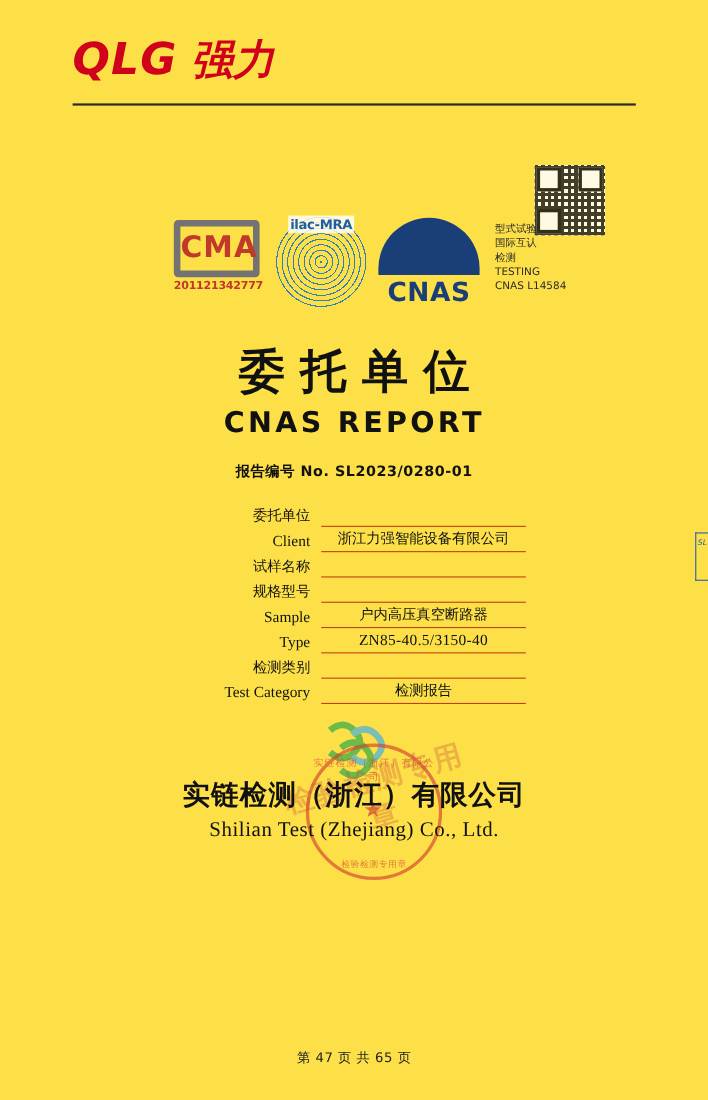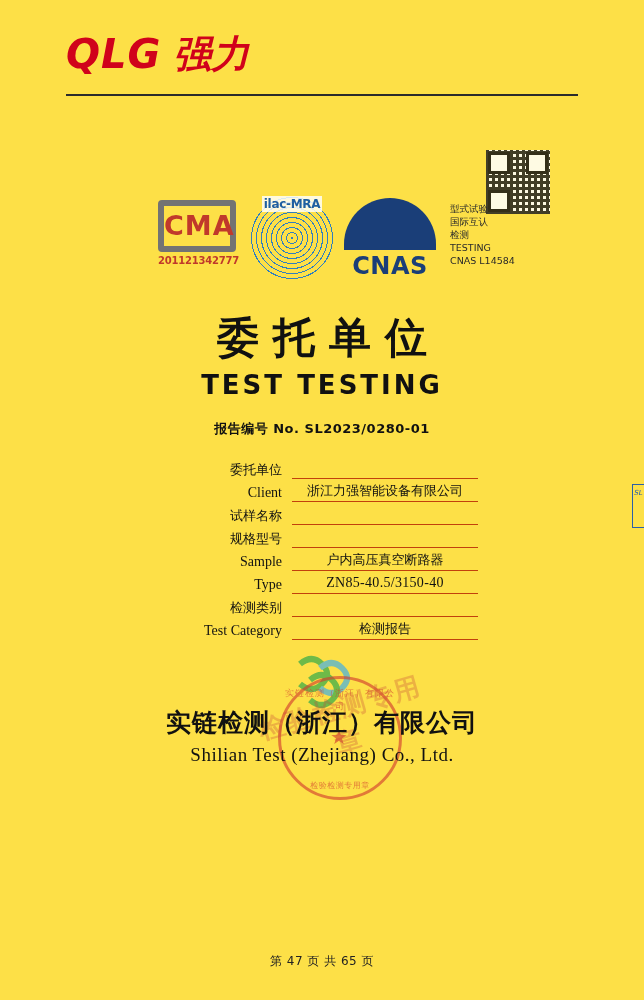--- a/index.html
+++ b/index.html
@@ -429,21 +429,21 @@
     <div class="cnas-info">
       <div>型式试验</div>
       <div>国际互认</div>
       <div>检测</div>
       <div>TESTING</div>
       <div>CNAS L14584</div>
     </div>
   </div>
 
   <div class="title-cn">委托单位</div>
-  <div class="title-en">TEST TESTING</div>
+  <div class="title-en">CNAS REPORT</div>
   <div class="report-no">报告编号 No. SL2023/0280-01</div>
 
   <div class="fields">
 
     <div class="field-row">
       <div class="field-label">委托单位</div>
       <div class="field-value">&nbsp;</div>
     </div>
     <div class="field-row">
       <div class="field-label en">Client</div>

